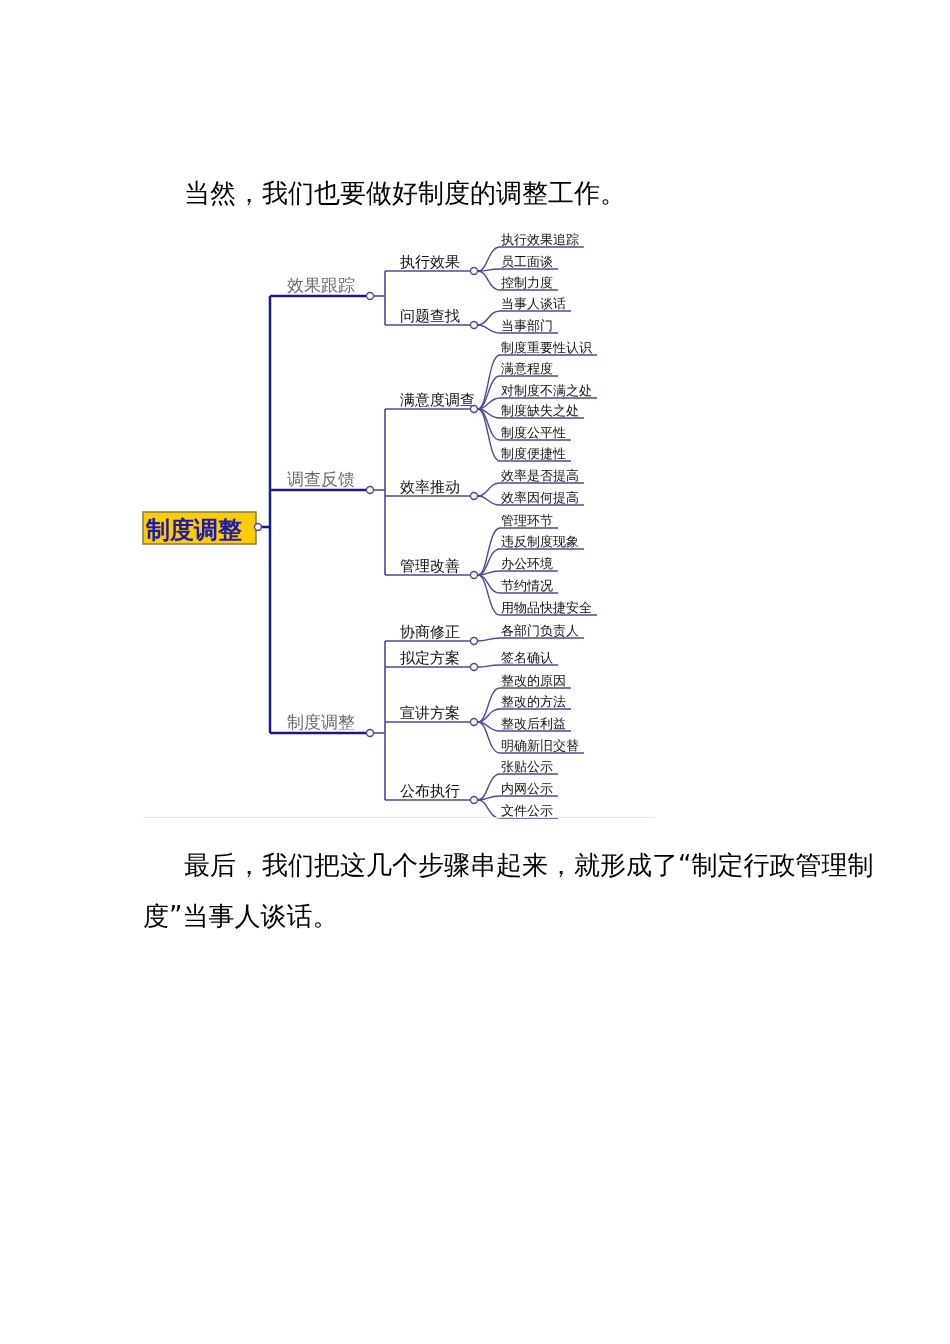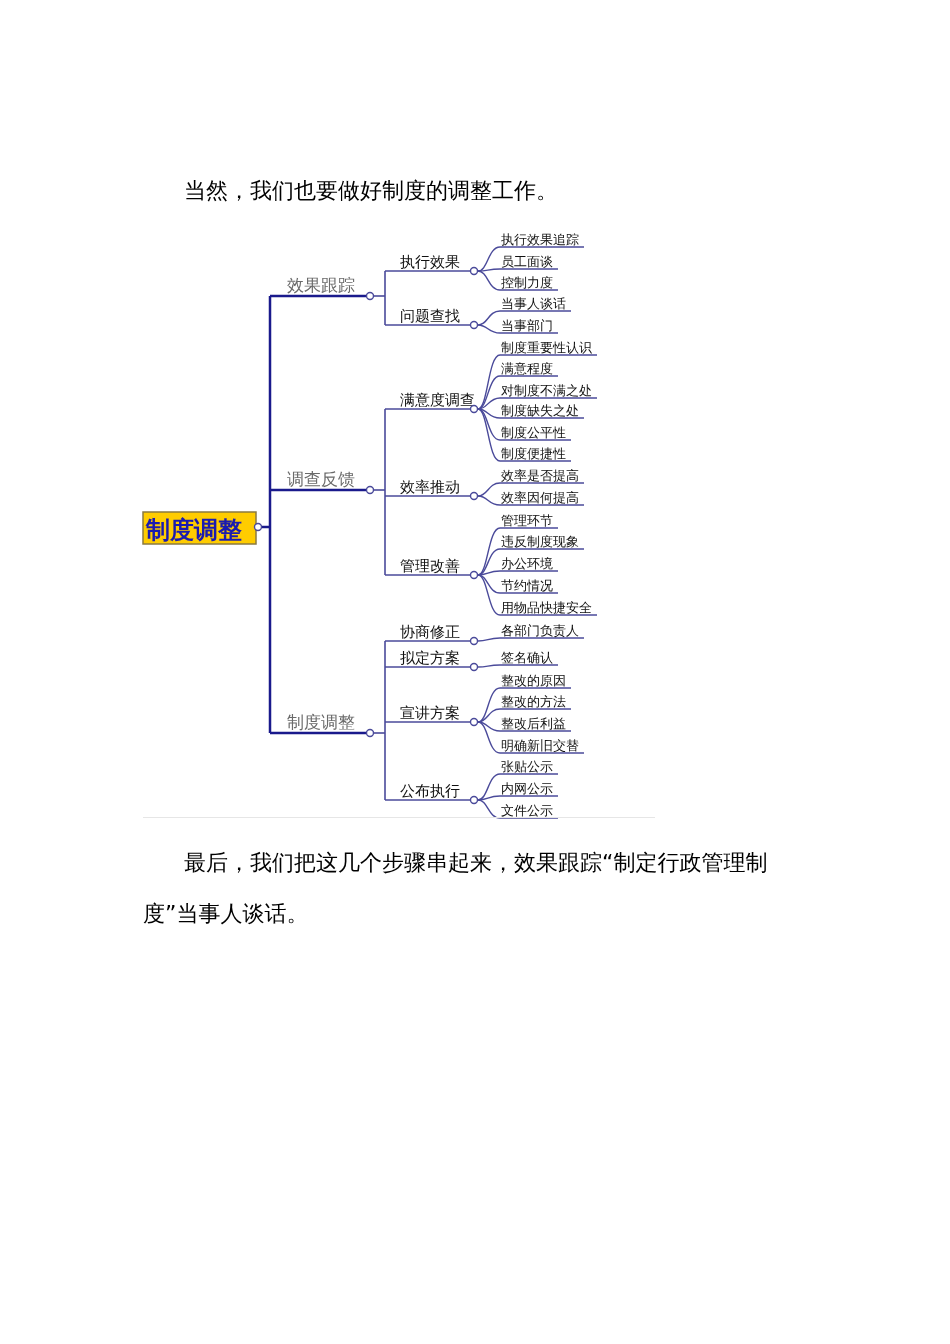--- a/index.html
+++ b/index.html
@@ -1,18 +1,18 @@
 <!DOCTYPE html>
 <html><head>
 <meta charset="utf-8">
 <style>
   html, body { margin: 0; padding: 0; background: #ffffff; }
   body { width: 950px; height: 1344px; position: relative; overflow: hidden;
          font-family: "DejaVu Sans", "Liberation Sans", sans-serif; color: #000; }
-  .para { position: absolute; font-size: 22px; line-height: 1; white-space: nowrap; }
+  .para { position: absolute; font-size: 26px; line-height: 1; white-space: nowrap; }
   #p1 { left: 184px; top: 180px; }
   #p2 { left: 184px; top: 852px; }
   #p3 { left: 143px; top: 903px; }
   #mindmap { position: absolute; left: 140px; top: 225px; width: 520px; height: 600px; }
   #mindmap svg { width: 520px; height: 600px; display: block; }
   .root-text { font-size: 24px; font-weight: bold; fill: #1a1ab0; }
   .l1-text { font-size: 17px; fill: #6a6a6a; }
   .l2-text { font-size: 15px; fill: #111; }
   .l3-text { font-size: 13px; fill: #111; }
   .divider { position: absolute; left: 143px; top: 817px; width: 512px; height: 1px; background: #e6e6e6; }
@@ -149,14 +149,14 @@
       <path d="M 338 575 C 348 575, 348 571, 360 571" fill="none" stroke="#4a4a9a" stroke-width="1.4"></path>
       <line x1="360" y1="571" x2="418" y2="571" stroke="#4a4a9a" stroke-width="1.4"></line>
       <text x="361" y="568" class="l3-text">内网公示</text>
       <path d="M 338 575 C 348 575, 348 593, 360 593" fill="none" stroke="#4a4a9a" stroke-width="1.4"></path>
       <line x1="360" y1="593" x2="418" y2="593" stroke="#4a4a9a" stroke-width="1.4"></line>
       <text x="361" y="590" class="l3-text">文件公示</text>
     </svg>
 </div>
 <div class="divider"></div>
 
-<div class="para" id="p2">最后，我们把这几个步骤串起来，效果跟踪“制定行政管理制</div>
+<div class="para" id="p2">最后，我们把这几个步骤串起来，就形成了“制定行政管理制</div>
 <div class="para" id="p3">度”当事人谈话。</div>
 
 </body></html>

